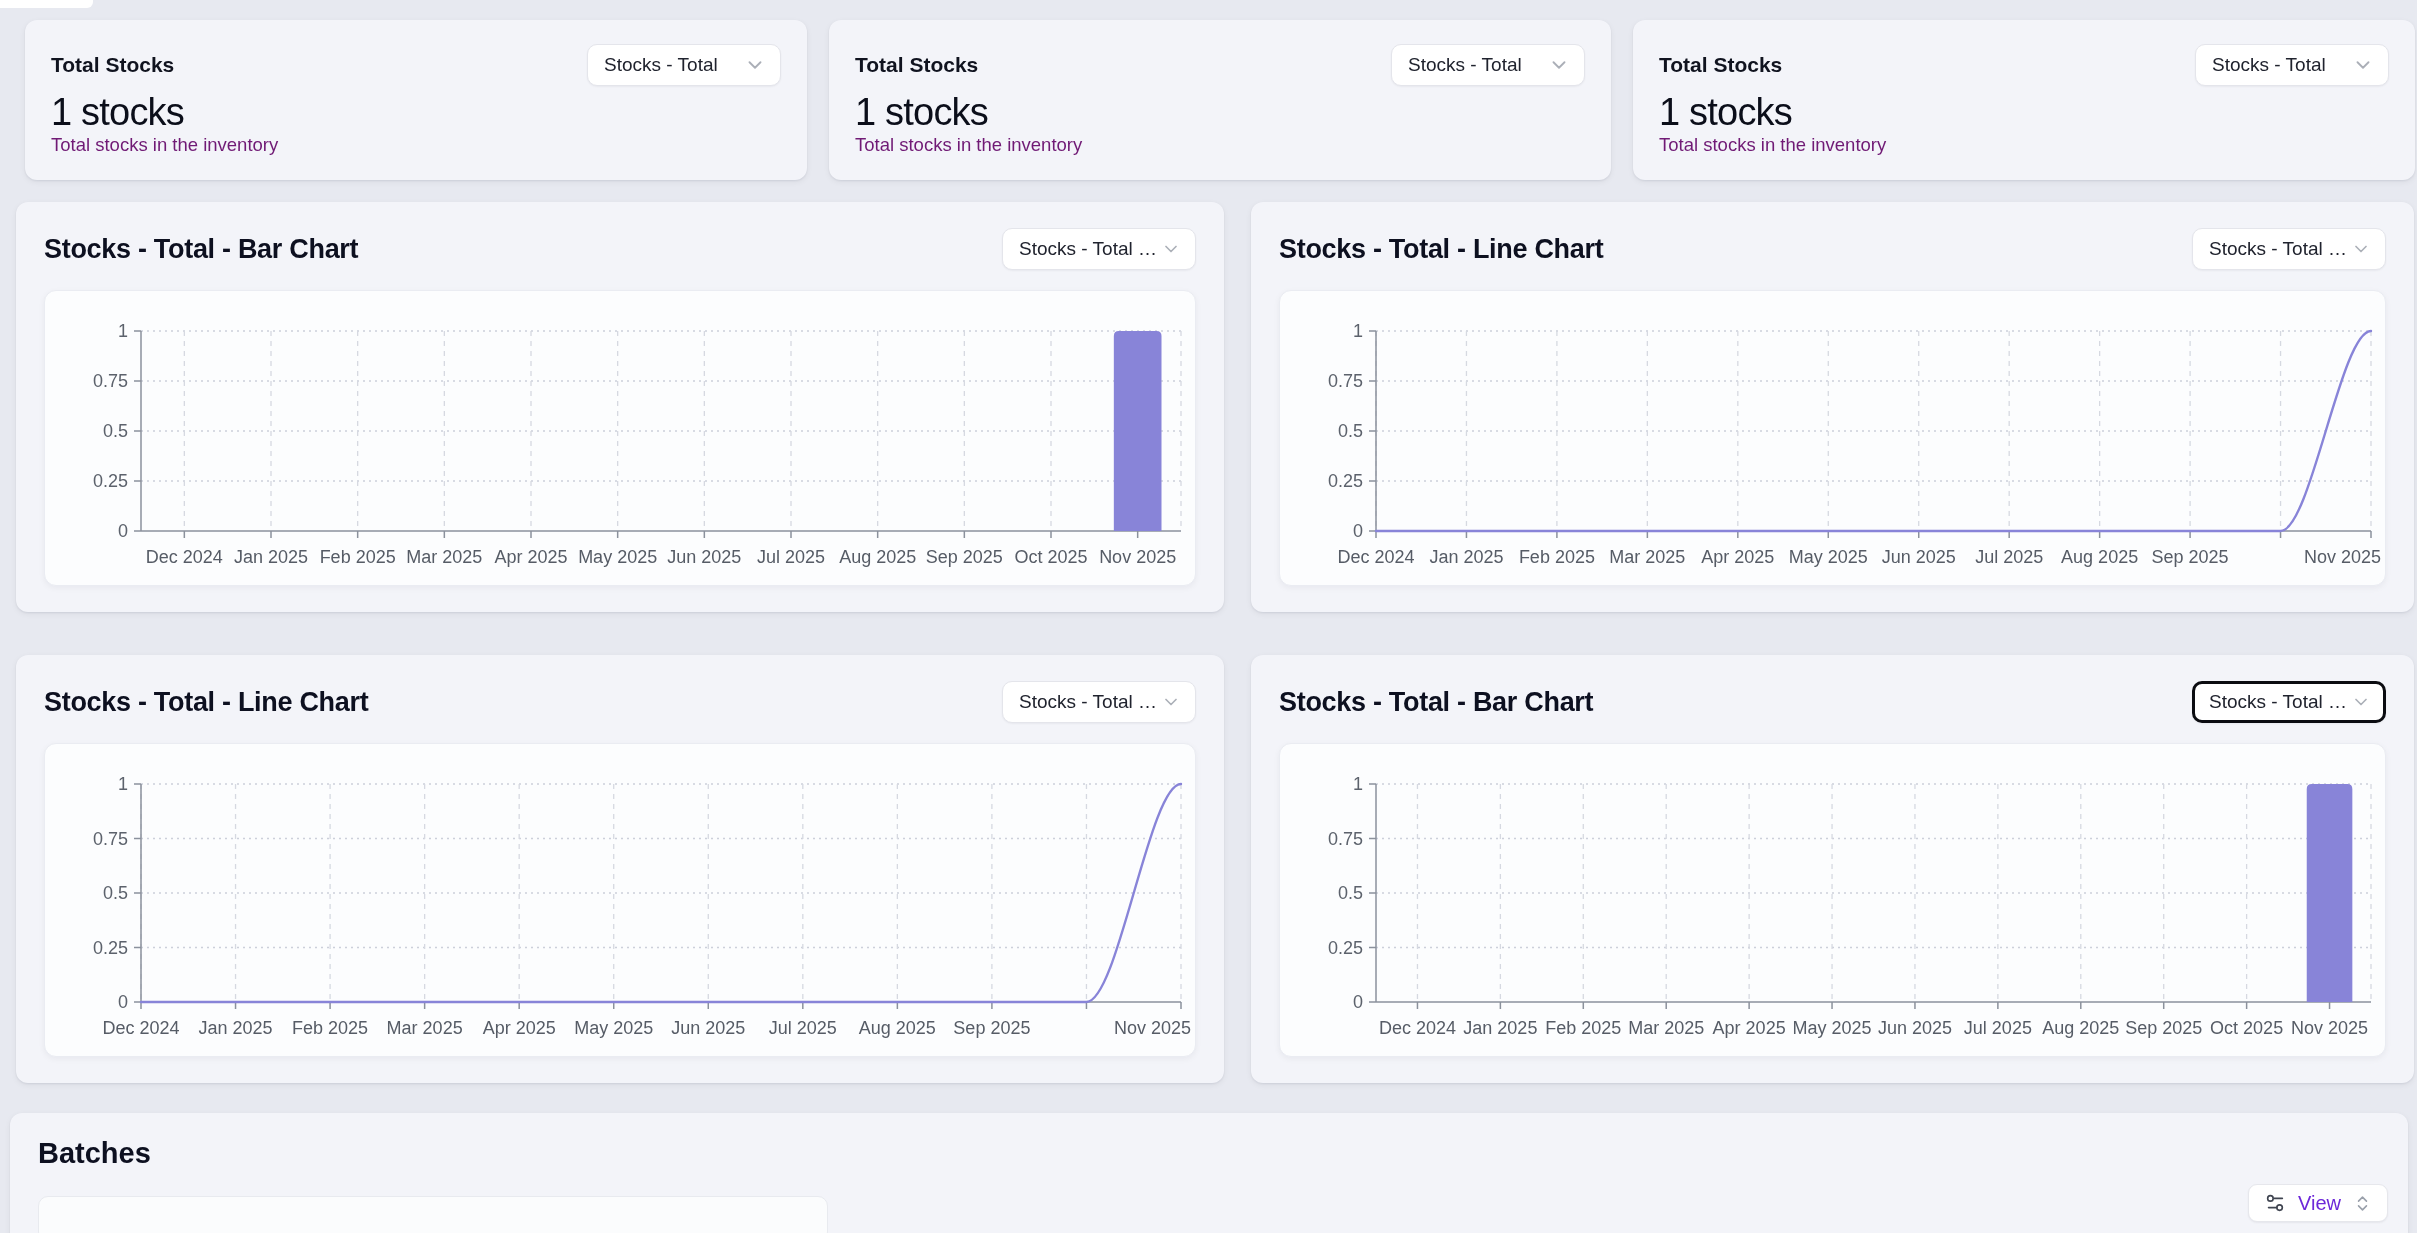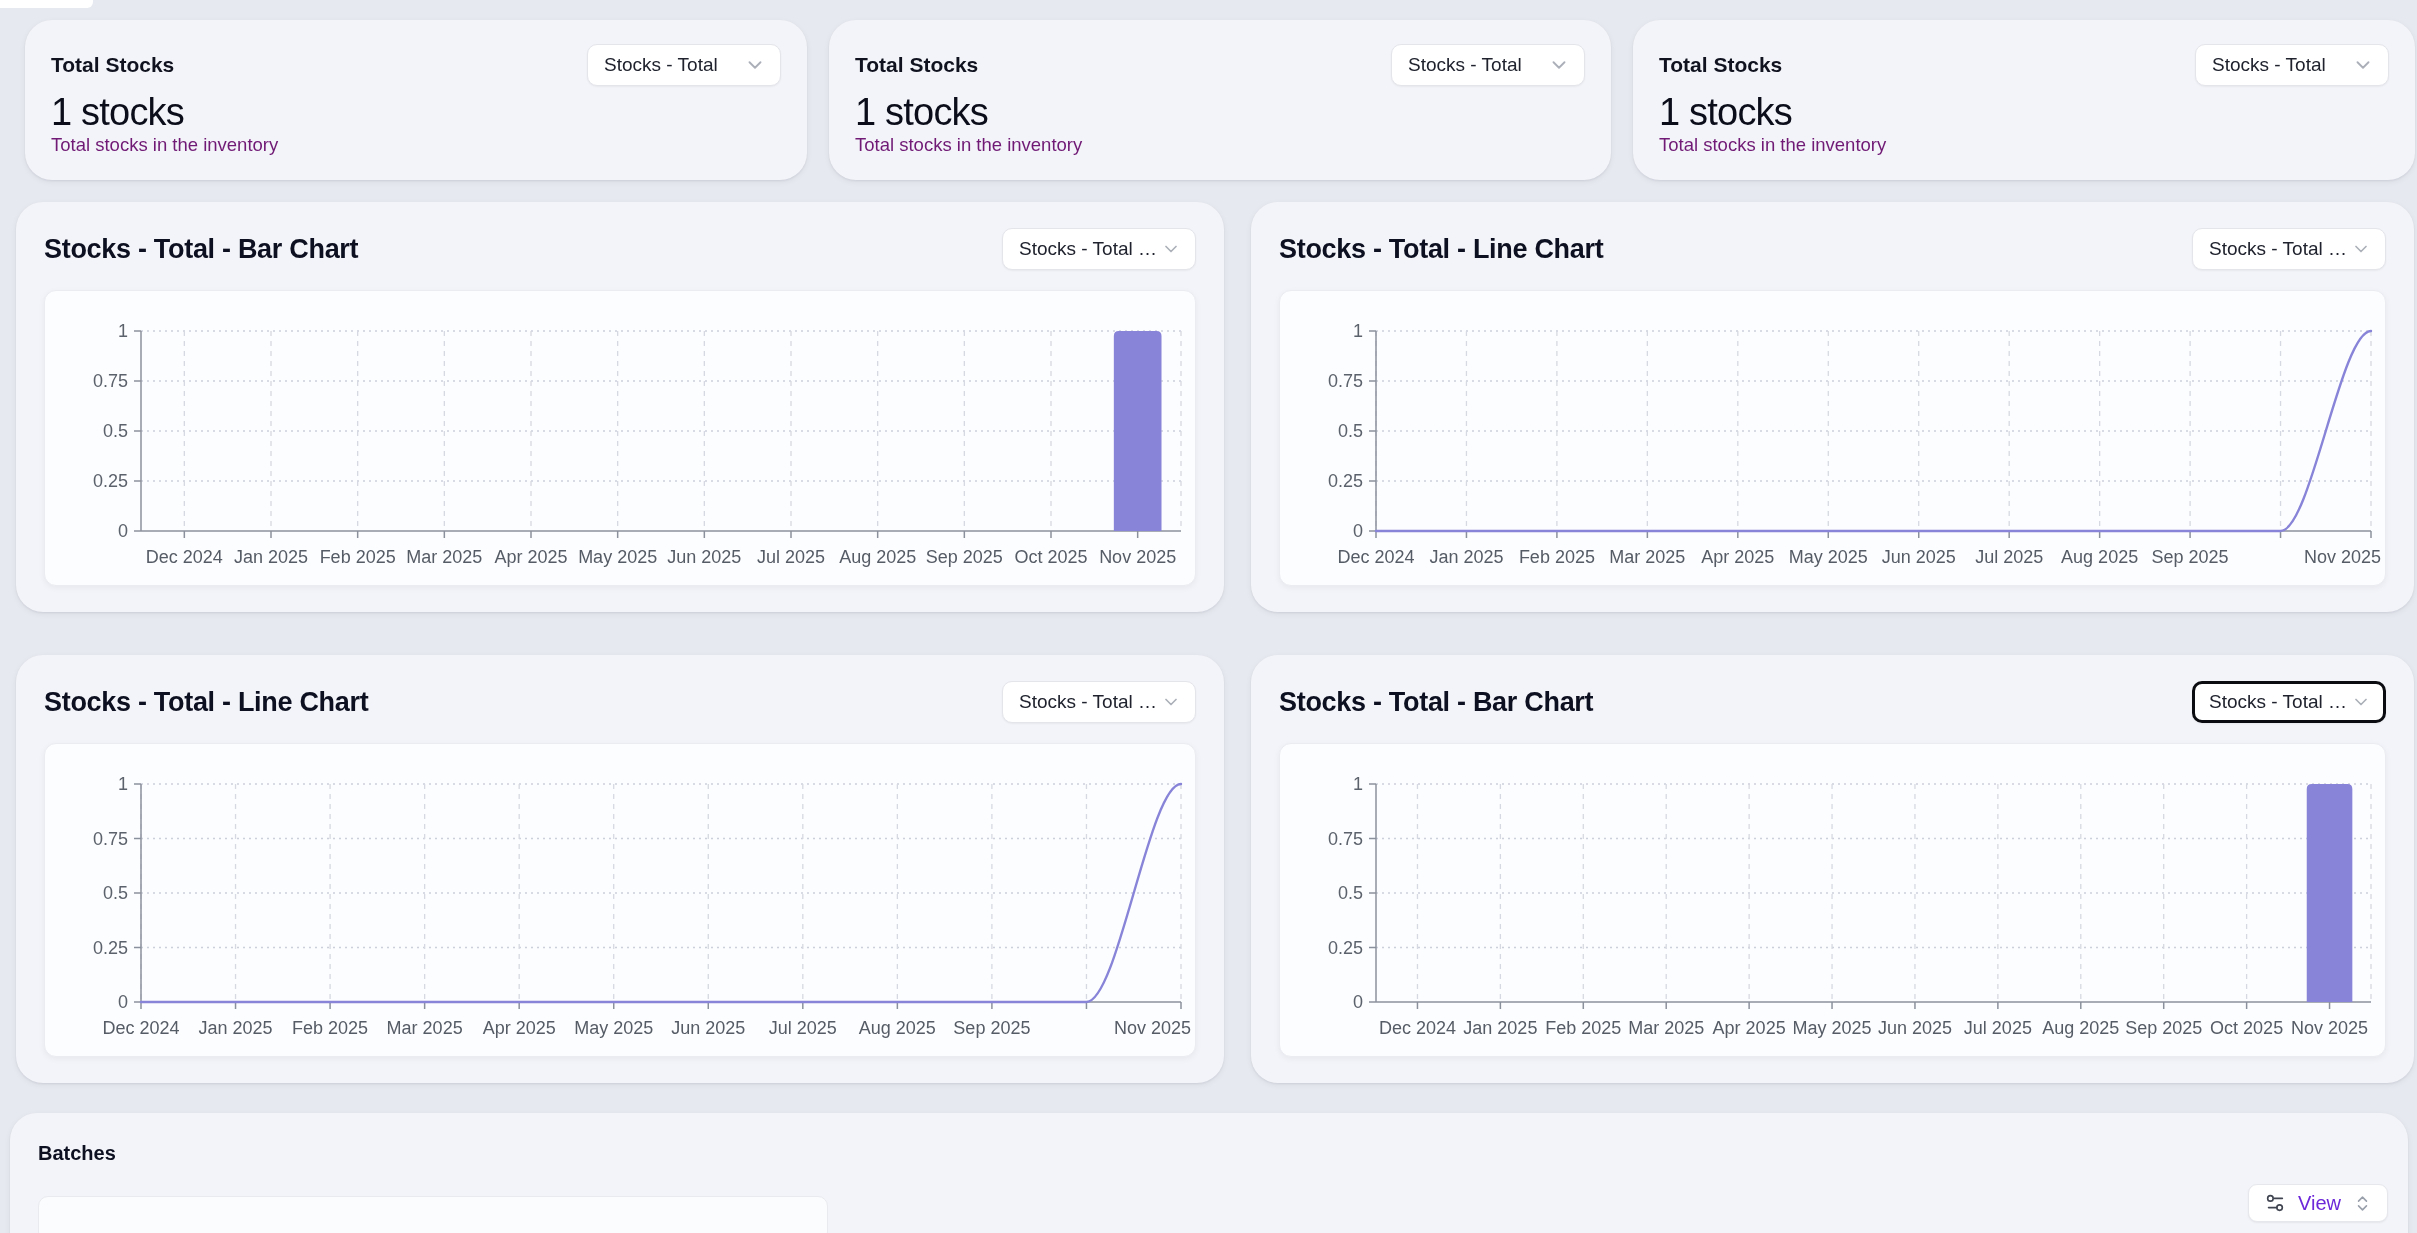--- a/index.html
+++ b/index.html
@@ -1,19 +1,19 @@
 <!DOCTYPE html>
 <html><head>
 <meta charset="utf-8">
 <style>
   html,body{margin:0;padding:0;width:2417px;height:1233px;overflow:hidden;
     background:#e7e9f0;font-family:"Liberation Sans","DejaVu Sans",sans-serif;}
   .page{position:absolute;inset:0;}
   .top-remnant{position:absolute;left:0;top:0;width:93px;height:8px;background:#ffffff;border-radius:0 0 6px 0;}
-  .card{background:#f3f4f9;border-radius:27px;box-shadow:0 1px 2px rgba(16,24,40,.07),0 2px 6px rgba(16,24,40,.06);box-sizing:border-box;}
+  .card{background:#f3f4f9;border-radius:12px;box-shadow:0 1px 2px rgba(16,24,40,.07),0 2px 6px rgba(16,24,40,.06);box-sizing:border-box;}
   
   .stats-row{position:absolute;left:25px;right:2px;top:20px;height:152px;
     display:grid;grid-template-columns:repeat(3,1fr);gap:22px;}
   .stat-card{padding:24px 26px;display:flex;flex-direction:column;}
   .stat-head{display:flex;align-items:center;justify-content:space-between;height:42px;}
   .stat-title{font-size:21px;font-weight:700;color:#10131f;}
   .stat-value{margin-top:4px;font-size:38px;font-weight:400;letter-spacing:-.8px;color:#0b0e1a;line-height:44px;}
   .stat-sub{margin-top:0;font-size:18.5px;color:#701a75;}
   
   .select{display:inline-flex;align-items:center;justify-content:space-between;gap:1px;
@@ -27,21 +27,21 @@
   .row2{top:202px;height:410px;}
   .row3{top:655px;height:428px;}
   .chart-card{padding:24px 28px 26px 28px;display:flex;flex-direction:column;}
   .chart-head{display:flex;align-items:center;justify-content:space-between;height:46px;margin-bottom:18px;}
   .chart-title{margin:0;font-size:27px;font-weight:700;color:#0d1020;letter-spacing:-.3px;}
   .panel{flex:1;background:#fcfdfe;border:1px solid #eaecf2;border-radius:12px;
     box-shadow:0 2px 6px rgba(16,24,40,.05);position:relative;overflow:hidden;}
   .panel svg{position:absolute;inset:0;}
   
   .batches-card{position:absolute;left:10px;width:2398px;top:1113px;height:160px;padding:24px 28px;}
-  .batches-title{font-size:20px;font-weight:700;color:#0d1020;line-height:32px;}
+  .batches-title{font-size:29px;font-weight:700;color:#0d1020;line-height:32px;}
   .batches-sub{margin-top:5px;font-size:18.5px;color:#747a87;line-height:22px;}
   .view-btn{position:absolute;top:71px;right:20px;display:inline-flex;align-items:center;gap:12px;
     height:38px;padding:0 15px;background:#ffffff;border:1px solid #e6e7ec;border-radius:9px;
     box-shadow:0 1px 2px rgba(16,24,40,.06);cursor:pointer;font-family:inherit;}
   .view-btn span{font-size:20px;color:#6d28d9;}
   .table-input{position:absolute;left:28px;top:83px;width:790px;height:46px;background:#fbfcfd;
     border:1px solid #e8eaef;border-radius:10px;box-sizing:border-box;outline:none;}
 </style>
 </head>
 <body>

